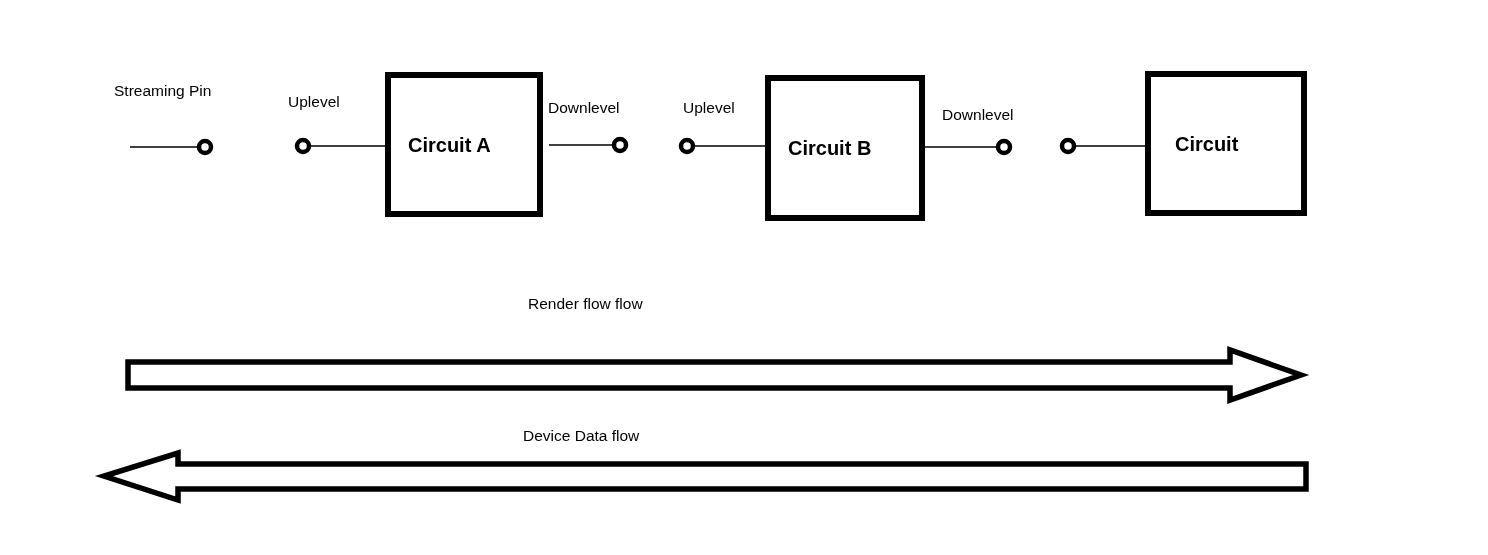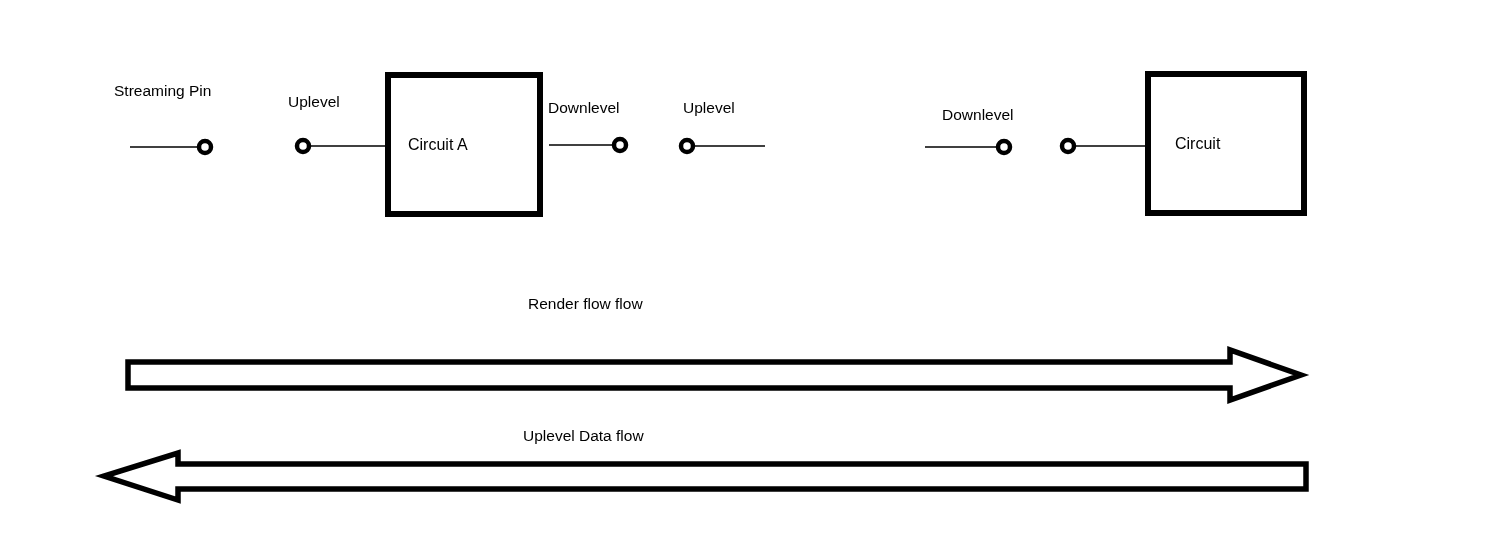--- a/index.html
+++ b/index.html
@@ -26,23 +26,24 @@
   }
   .block {
     position: absolute;
     box-sizing: border-box;
     border: 6px solid #000000;
     background: #ffffff;
     display: flex;
     align-items: center;
   }
   .block .block-label {
-    font-size: 16px;
+    font-size: 20px;
     line-height: 1;
     white-space: nowrap;
+    font-weight: bold;
   }
   .block-circuit-a { left: 385px; top: 72px; width: 158px; height: 145px; padding-left: 17px; }
   .block-circuit-b { left: 765px; top: 75px; width: 160px; height: 146px; padding-left: 17px; }
   .block-device    { left: 1145px; top: 71px; width: 162px; height: 145px; padding-left: 24px; }
 
   .lbl-streaming   { left: 114px; top: 83px; }
   .lbl-uplevel-a   { left: 288px; top: 94px; }
   .lbl-downlevel-a { left: 548px; top: 100px; }
   .lbl-uplevel-b   { left: 683px; top: 100px; }
   .lbl-downlevel-b { left: 942px; top: 107px; }
@@ -88,20 +89,23 @@
 
   <div class="lbl lbl-streaming">Streaming Pin</div>
   <div class="lbl lbl-uplevel-a">Uplevel</div>
   <div class="lbl lbl-downlevel-a">Downlevel</div>
   <div class="lbl lbl-uplevel-b">Uplevel</div>
   <div class="lbl lbl-downlevel-b">Downlevel</div>
 
   <div class="block block-circuit-a">
     <span class="block-label">Circuit A</span>
   </div>
+  <div class="block block-circuit-b">
+    <span class="block-label">Circuit B</span>
+  </div>
   <div class="block block-device">
     <span class="block-label">Circuit</span>
   </div>
 
   <div class="lbl lbl-render">Render flow flow</div>
-  <div class="lbl lbl-capture">Uplevel Data flow</div>
+  <div class="lbl lbl-capture">Device Data flow</div>
 
 </div>
 
 </body></html>

